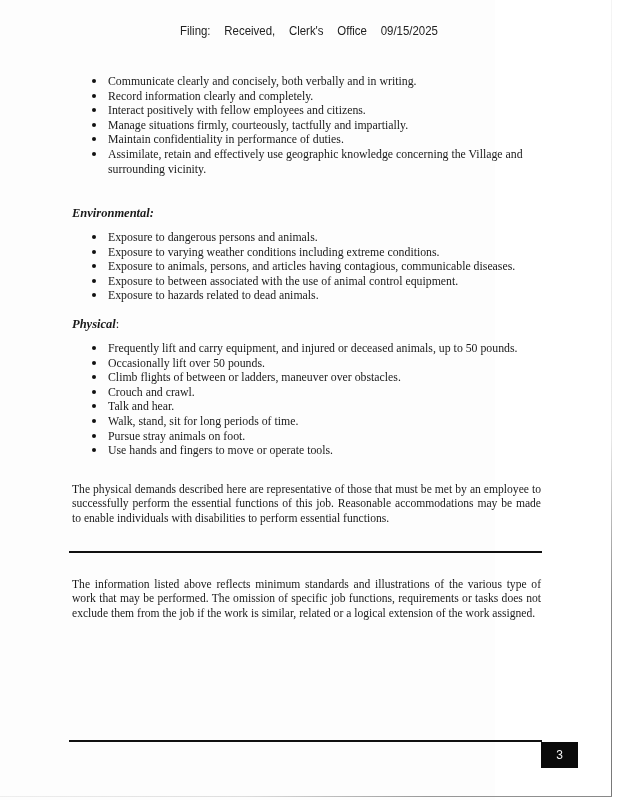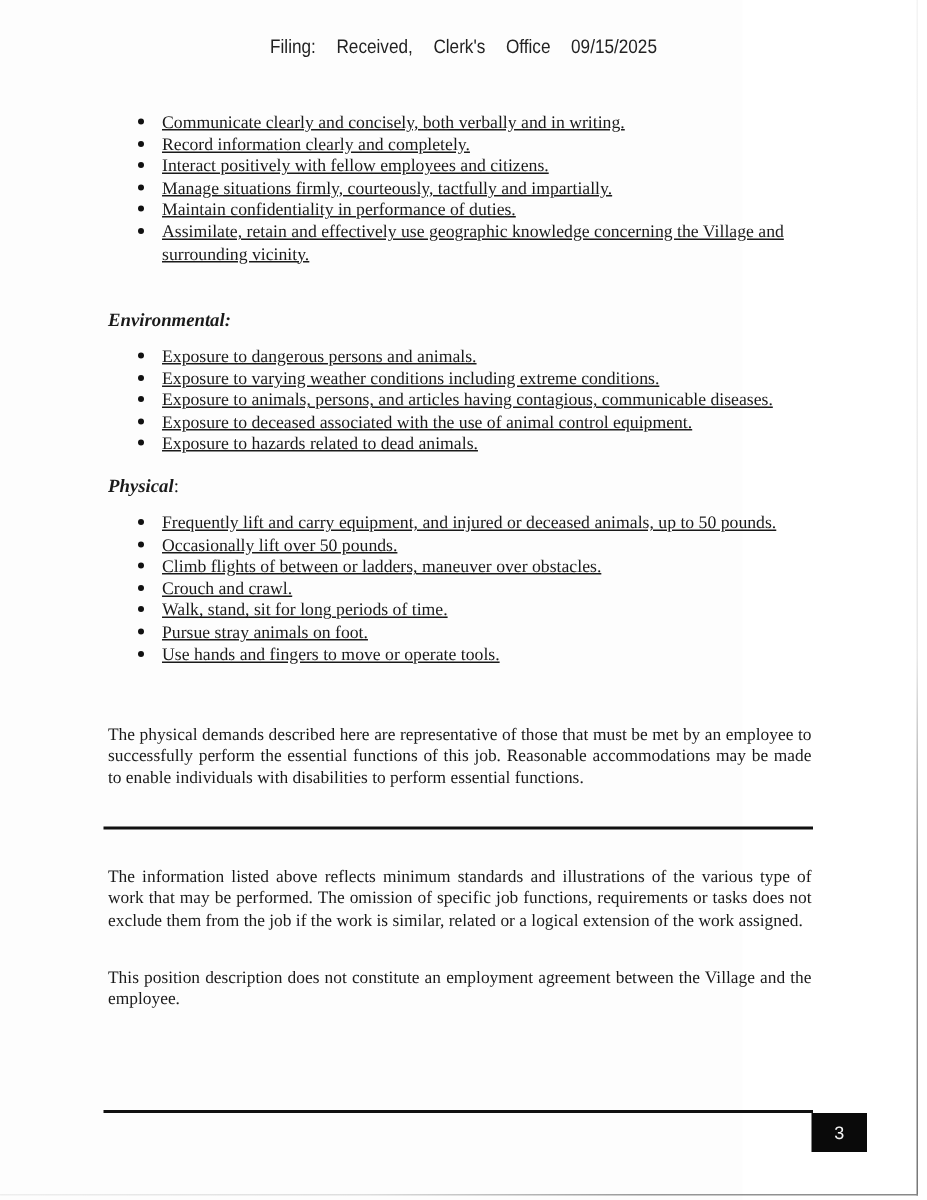--- a/index.html
+++ b/index.html
@@ -25,21 +25,21 @@
     .filing-stamp {
       position: absolute; left: 0; top: 23px; width: 618px; text-align: center;
       font-family: "Liberation Sans", "DejaVu Sans", sans-serif;
       font-size: 13px; color: #222; letter-spacing: 0px;
       transform: scaleX(0.88);
     }
     .filing-stamp span { margin: 0 6px; }
 
     ul.bullets {
       position: absolute; left: 108px; margin: 0; padding: 0; list-style: none;
-      font-size: 11.8px; line-height: 14.6px; text-decoration: underline;
+      font-size: 11.8px; line-height: 14.6px;
     }
     ul.bullets li { position: relative; }
     ul.bullets li::before {
       content: ""; position: absolute; left: -16px; top: 5px;
       width: 4px; height: 4px; background: #111; border-radius: 50%;
     }
     .list1 { top: 74px; width: 436px; font-family: "Liberation Serif", serif; }
     .list2 { top: 230px; width: 436px; }
     .list3 { top: 341px; width: 436px; }
 
@@ -106,38 +106,38 @@
     <li>Assimilate, retain and effectively use geographic knowledge concerning the Village and surrounding vicinity.</li>
   </ul>
 
 
   <div class="sub-heading sub-env">Environmental:</div>
 
   <ul class="bullets list2">
     <li>Exposure to dangerous persons and animals.</li>
     <li>Exposure to varying weather conditions including extreme conditions.</li>
     <li>Exposure to animals, persons, and articles having contagious, communicable diseases.</li>
-    <li>Exposure to deceased associated with the use of animal control equipment.</li>
+    <li>Exposure to between associated with the use of animal control equipment.</li>
     <li>Exposure to hazards related to dead animals.</li>
   </ul>
 
   <div class="sub-heading sub-phys"><span>Physical</span><span class="colon">:</span></div>
 
   <ul class="bullets list3">
     <li>Frequently lift and carry equipment, and injured or deceased animals, up to 50 pounds.</li>
     <li>Occasionally lift over 50 pounds.</li>
     <li>Climb flights of between or ladders, maneuver over obstacles.</li>
     <li>Crouch and crawl.</li>
+    <li>Talk and hear.</li>
     <li>Walk, stand, sit for long periods of time.</li>
     <li>Pursue stray animals on foot.</li>
     <li>Use hands and fingers to move or operate tools.</li>
   </ul>
 
   <p class="para para-italic">The physical demands described here are representative of those that must be met by an employee to successfully perform the essential functions of this job.  Reasonable accommodations may be made to enable individuals with disabilities to perform essential functions.</p>
 
   <div class="rule rule-mid"></div>
 
   <p class="para para-info">The information listed above reflects minimum standards and illustrations of the various type of work that may be performed. The omission of specific job functions, requirements or tasks does not exclude them from the job if the work is similar, related or a logical extension of the work assigned.</p>
-  <p class="para para-position">This position description does not constitute an employment agreement between the Village and the employee.</p>
 
   <div class="rule rule-footer"></div>
   <div class="page-number-box">3</div>
 </div>
 
 </body></html>

